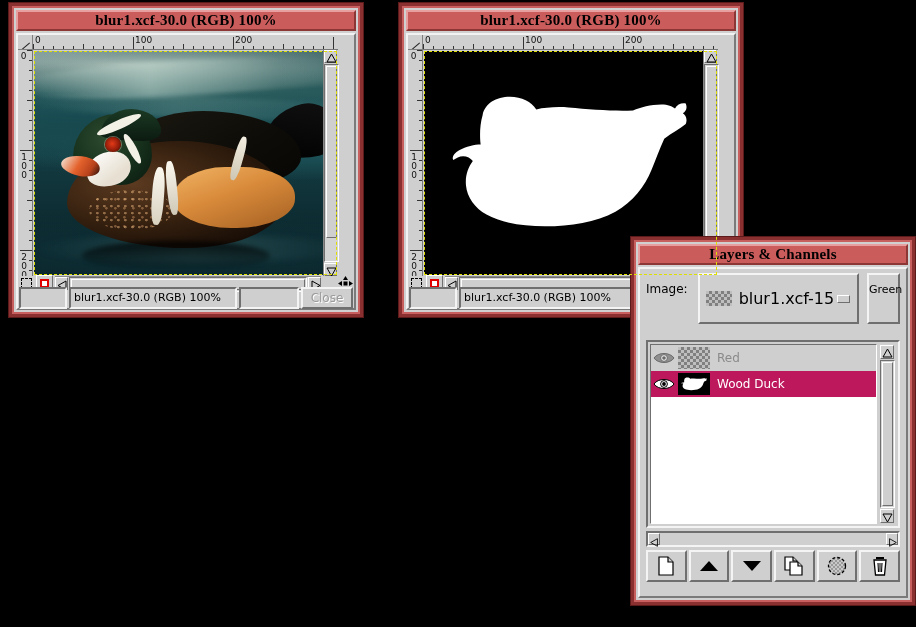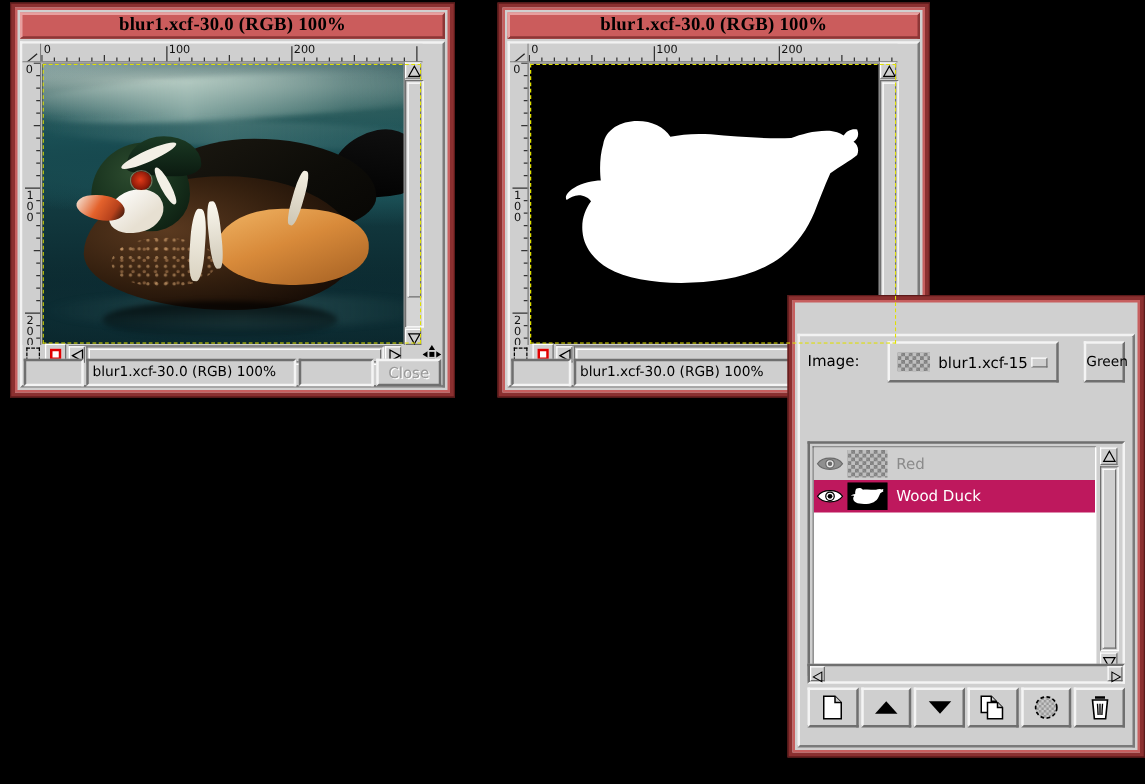--- a/index.html
+++ b/index.html
@@ -279,22 +279,22 @@
     border-right: 2px solid #6f6f6f; border-bottom: 2px solid #6f6f6f;
     height: 22px; line-height: 18px; text-align:center;
     font-size: 12px; color:#9a9a9a; text-shadow: 1px 1px 0 #fff;
     font-family: "DejaVu Sans", sans-serif;
   }
 
   
   #win-layers { left: 630px; top: 236px; width: 286px; height: 370px; }
 
   .image-row {
-    position:absolute; left:6px; top:26px; right:6px; height: 33px;
-    display:flex; align-items:stretch; gap:20px;
+    position:absolute; left:6px; top:26px; right:6px; height: 51px;
+    display:flex; align-items:stretch; gap:8px;
   }
   .image-label {
     font-size:12px; color:#000; line-height:32px; padding-right:2px;
     font-family:"DejaVu Sans", sans-serif;
   }
   .optmenu {
     flex:1; background:#cfcfcf; position:relative;
     border-top: 2px solid #f4f4f4; border-left: 2px solid #f4f4f4;
     border-right: 2px solid #6f6f6f; border-bottom: 2px solid #6f6f6f;
     display:flex; align-items:center; padding-left:6px; gap:7px;
@@ -305,21 +305,21 @@
     border-top:1px solid #fff; border-left:1px solid #fff;
     border-right:1px solid #6f6f6f; border-bottom:1px solid #6f6f6f;
   }
   .checker {
     width:26px; height:15px; flex:none;
     background-image:
       linear-gradient(45deg,#808080 25%, transparent 25%, transparent 75%, #808080 75%),
       linear-gradient(45deg,#808080 25%, #bfbfbf 25%, #bfbfbf 75%, #808080 75%);
     background-size: 6px 6px; background-position: 0 0, 3px 3px;
   }
-  .opt-text { font-size:12px; color:#000; font-family:"DejaVu Sans", sans-serif; }
+  .opt-text { font-size:16px; color:#000; font-family:"DejaVu Sans", sans-serif; }
   .auto-btn {
     width:33px; flex:none; background:#cfcfcf;
     border-top: 2px solid #f4f4f4; border-left: 2px solid #f4f4f4;
     border-right: 2px solid #6f6f6f; border-bottom: 2px solid #6f6f6f;
     font-size:11px; color:#000; text-align:center; line-height:30px;
     font-family:"DejaVu Sans", sans-serif;
   }
 
   .tabs { position:absolute; left:6px; top:72px; right:6px; height:23px; display:flex; }
   .tab {
@@ -709,35 +709,36 @@
           <div class="st-cell" style="width:48px;"></div>
           <div class="st-cell" style="flex:1;">blur1.xcf-30.0 (RGB) 100%</div>
           <div class="st-cell" style="width:60px;"></div>
         </div>
       </div>
     </div>
   </div>
 
   <div class="win" id="win-layers">
     <div class="win-frame-in">
+      <div class="titlebar">Layers &amp; Channels</div>
 
       <div class="body-area" style="position:absolute; left:2px; right:2px; top:25px; bottom:2px;">
 
         <div class="image-row" style="top:4px;">
           <div class="image-label">Image:</div>
           <div class="optmenu">
             <div class="checker"></div>
             <div class="opt-text">blur1.xcf-15</div>
             <div class="ind"></div>
           </div>
           <div class="auto-btn">Green</div>
         </div>
 
 
-        <div class="listframe" style="top:84px; height:188px;">
+        <div class="listframe" style="top:71px; height:188px;">
           <div class="listbox">
 
             <div class="chan-row">
               <div class="eye">
                 <svg width="22" height="16" viewBox="0 0 22 16">
                   <path d="M1,8 C5,2 17,2 21,8 C17,14 5,14 1,8 Z" fill="#8f8f8f" stroke="#6a6a6a" stroke-width="1"></path>
                   <circle cx="11" cy="8" r="3.4" fill="#e9e9e9" stroke="#6a6a6a"></circle>
                   <circle cx="11" cy="8" r="1.8" fill="#6a6a6a"></circle>
                 </svg>
               </div>

